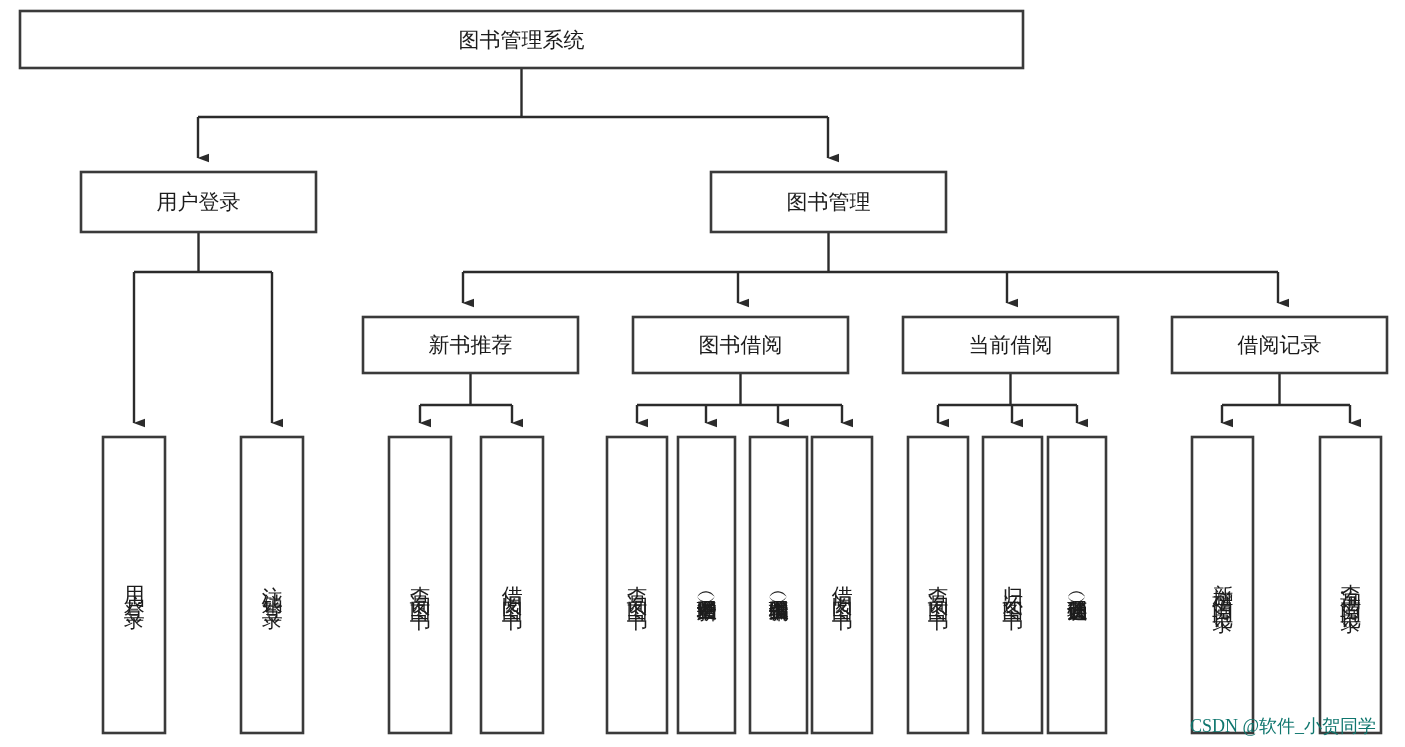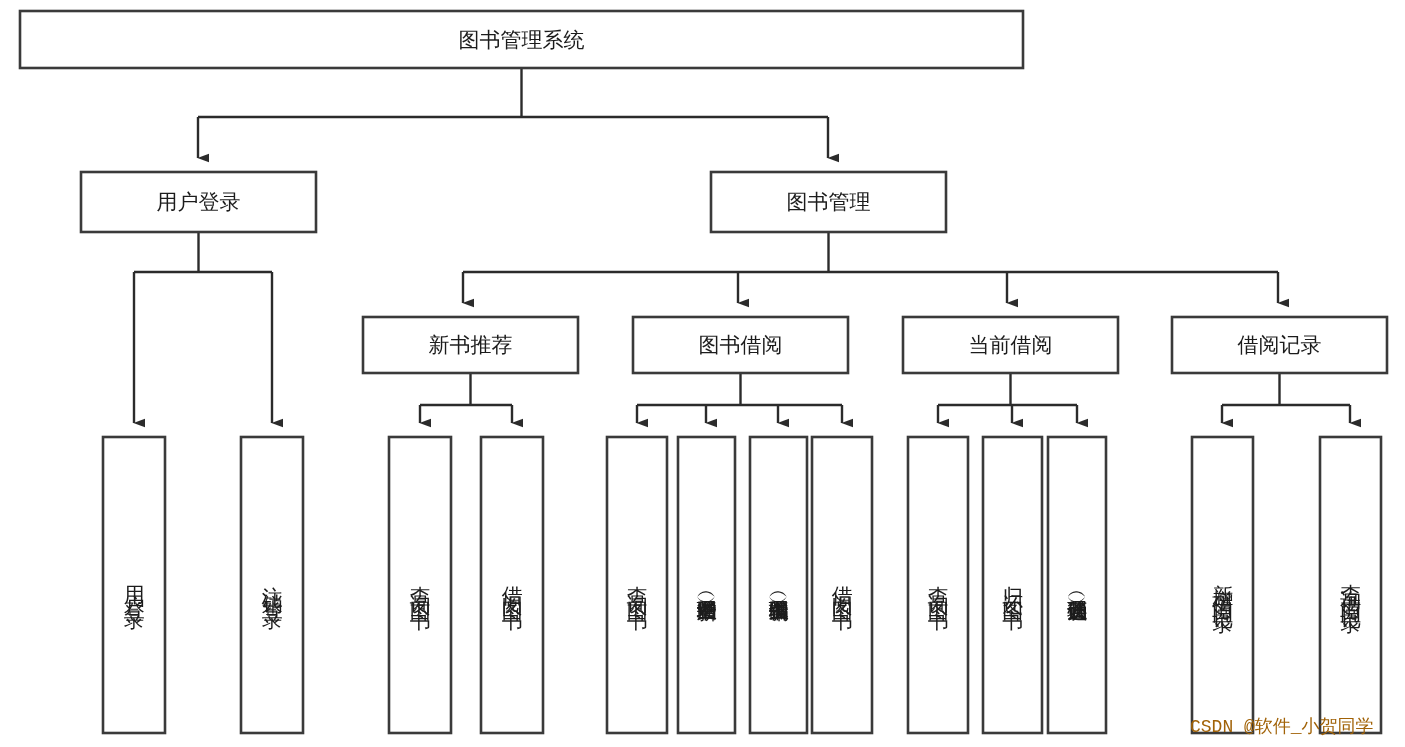--- a/index.html
+++ b/index.html
@@ -61,23 +61,23 @@
     font-size: 21px;
     line-height: 1.08;
     color: #1c1c1c;
     letter-spacing: 2px;
     white-space: nowrap;
     pointer-events: none;
     box-sizing: border-box;
   }
   .watermark {
     position: absolute;
-    font-family: Liberation Mono, monospace;
+    font-family: Liberation Serif, serif;
     font-size: 18px;
-    color: #a16207;
+    color: #0f766e;
     white-space: nowrap;
     user-select: none;
   }
 </style>
 </head>
 <body>
 
 <div id="diagram-root">
 
   <svg id="tree-svg" viewBox="0 0 1405 747" xmlns="http://www.w3.org/2000/svg">

